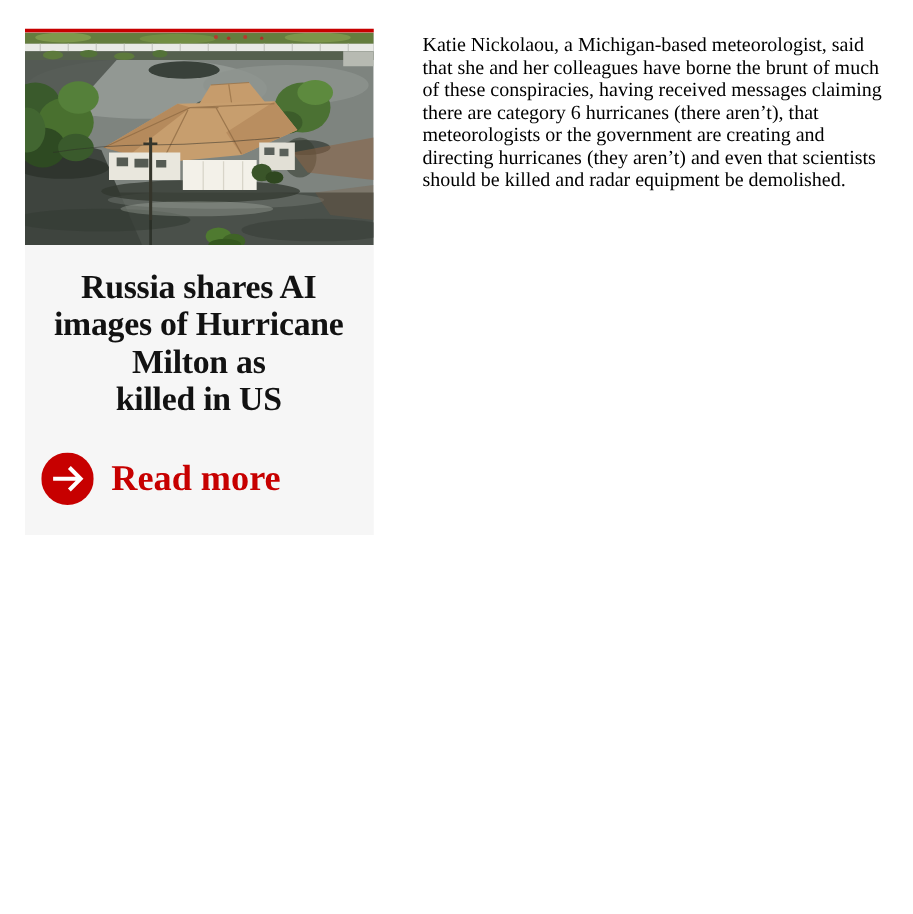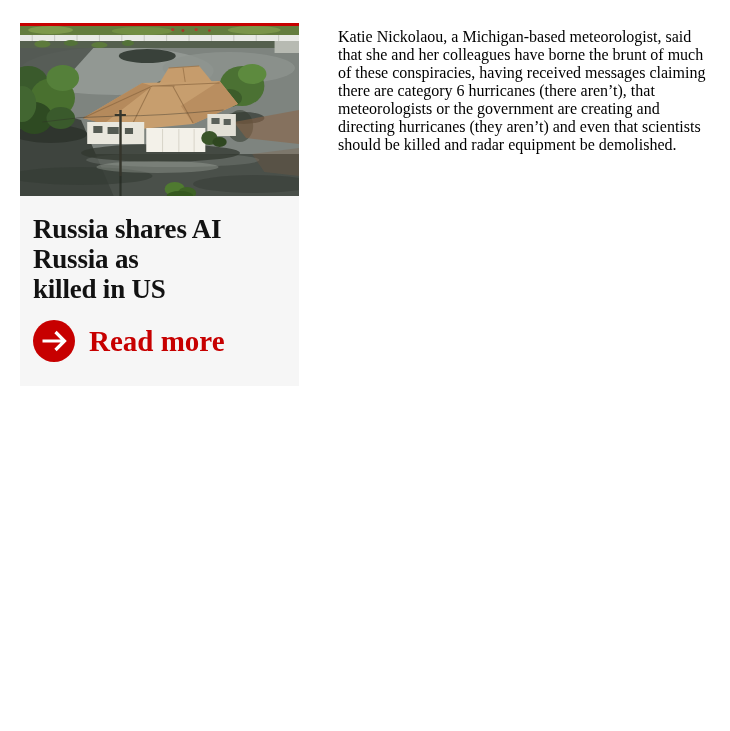--- a/index.html
+++ b/index.html
@@ -42,23 +42,24 @@
   .rich-link-image svg { display: block; }
   .rich-link-content {
     padding: 18px 14px 24px 13px;
   }
   .rich-link-headline {
     font-weight: 700;
     font-size: 27px;
     line-height: 30px;
     color: #121212;
     letter-spacing: -0.2px;
+    text-align: center;
   }
   .read-more {
-    margin-top: 16px;
+    margin-top: 28px;
     display: flex;
     align-items: center;
     gap: 14px;
   }
   .read-more-circle {
     width: 42px;
     height: 42px;
     flex: 0 0 42px;
   }
   .read-more-label {
@@ -170,21 +171,22 @@
 
           <ellipse cx="152" cy="163" rx="10" ry="7" fill="#4f7a30"></ellipse>
           <ellipse cx="164" cy="167" rx="9" ry="6" fill="#3f6326"></ellipse>
           <ellipse cx="157" cy="170" rx="13" ry="5" fill="#35581f"></ellipse>
         </svg>
       </span>
 
       <span class="rich-link-content" style="display:block">
         <span class="rich-link-headline" style="display:block">
           <span style="display:block">Russia shares AI</span>
-          <span style="display:block">Russia as</span>
+          <span style="display:block">images of Hurricane</span>
+          <span style="display:block">Milton as</span>
           <span style="display:block">killed in US</span>
         </span>
 
         <span class="read-more">
           <svg class="read-more-circle" viewBox="0 0 42 42" aria-hidden="true">
             <circle cx="21" cy="21" r="21" fill="#c70000"></circle>
             <path d="M9.5 21 H31 M22.5 12 L31.5 21 L22.5 30" stroke="#ffffff" stroke-width="3.2" fill="none"></path>
           </svg>
           <span class="read-more-label">Read more</span>
         </span>

